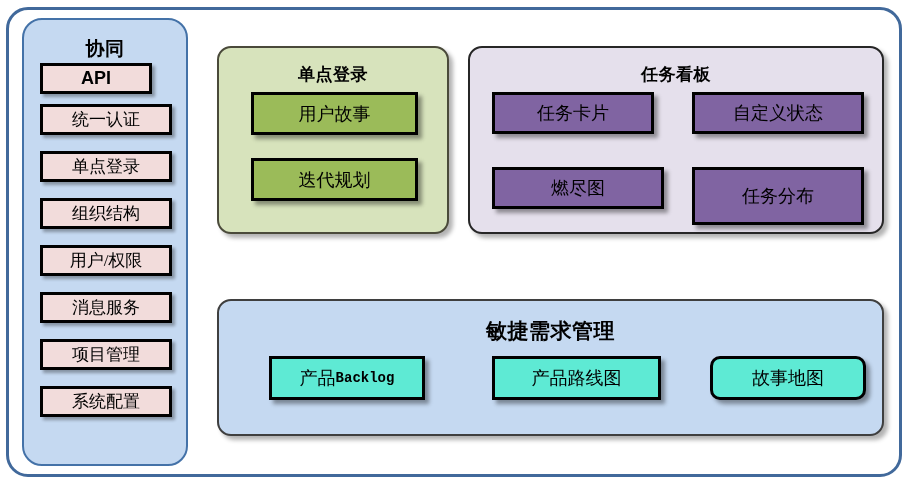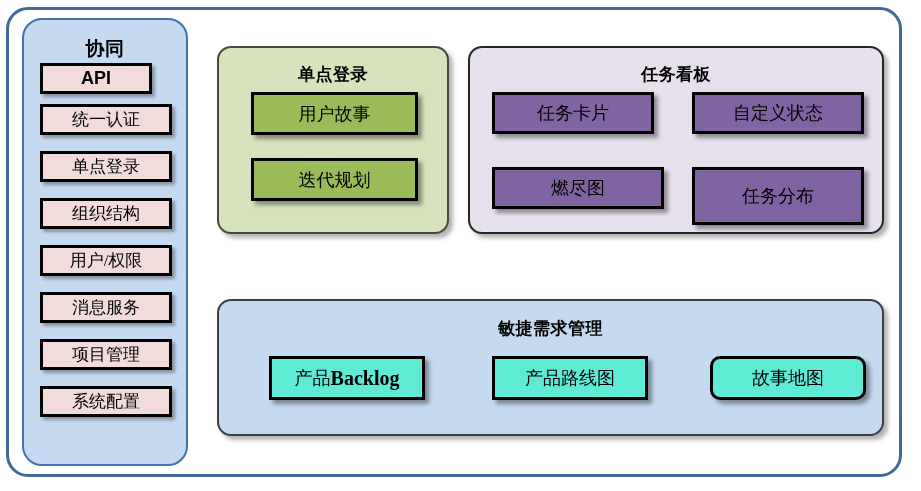--- a/index.html
+++ b/index.html
@@ -114,44 +114,44 @@
   
   .blue-panel {
     left: 217px;
     top: 299px;
     width: 667px;
     height: 137px;
     background: #c5d9f1;
     border: 2px solid #3f3f3f;
     box-shadow: 4px 4px 4px rgba(0,0,0,0.30);
   }
-  .blue-panel .panel-title { top: 16px; font-size: 17px; }
+  .blue-panel .panel-title { top: 16px; font-size: 21px; }
 
   
   .box {
     position: absolute;
     box-sizing: border-box;
     border: 3px solid #000000;
     box-shadow: 4px 4px 4px rgba(0,0,0,0.38);
     display: flex;
     align-items: center;
     justify-content: center;
     font-family: "Liberation Serif", serif;
     font-size: 18px;
     color: #000000;
     white-space: nowrap;
   }
   .box.green  { background: #9bbb59; }
   .box.purple { background: #8064a2; }
   .box.blue   { background: #5eead4; }
 
   .box .mix-sans {
-    font-family: Liberation Serif, serif;
+    font-family: Liberation Mono, monospace;
     font-weight: bold;
-    font-size: 20px;
+    font-size: 14px;
   }
 </style>
 </head>
 <body>
 
 <div id="canvas">
 
   <div class="outer-frame"></div>
 
   <div class="panel sidebar-panel">
@@ -223,21 +223,21 @@
   </div>
 
   <div class="panel blue-panel">
     <div class="panel-title">敏捷需求管理</div>
 
     <div class="box blue" style="left:50px; top:55px; width:156px; height:44px;">
       <span>产品</span>
         <span class="mix-sans">Backlog</span>
     </div>
 
-    <div class="box blue" style="left:273px; top:55px; width:156px; height:44px;">
+    <div class="box blue" style="left:273px; top:55px; width:169px; height:44px;">
       <span>产品路线图</span>
     </div>
 
     <div class="box blue" style="left:491px; top:55px; width:156px; height:44px;border-radius:10px;">
       <span>故事地图</span>
     </div>
   </div>
 
 </div>
 

